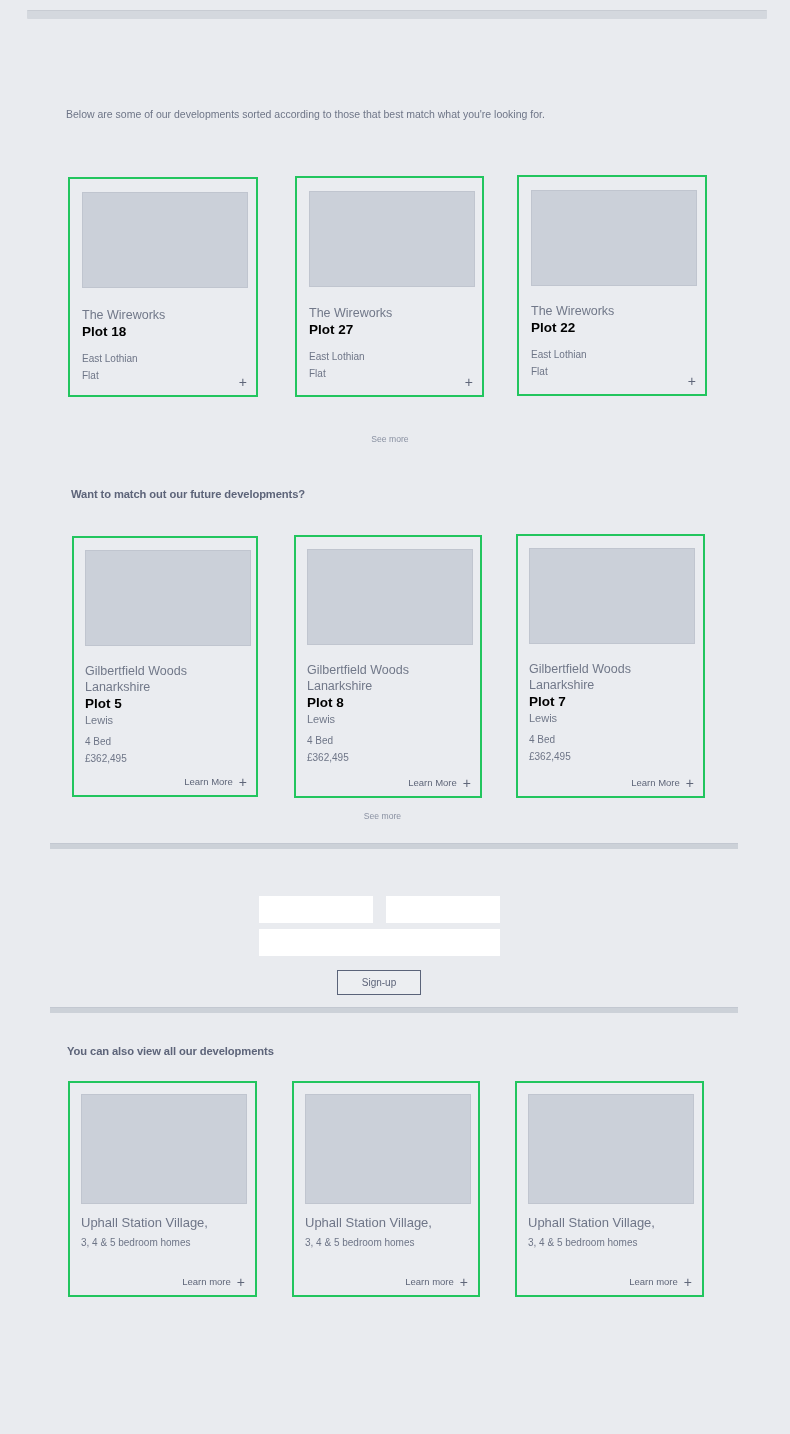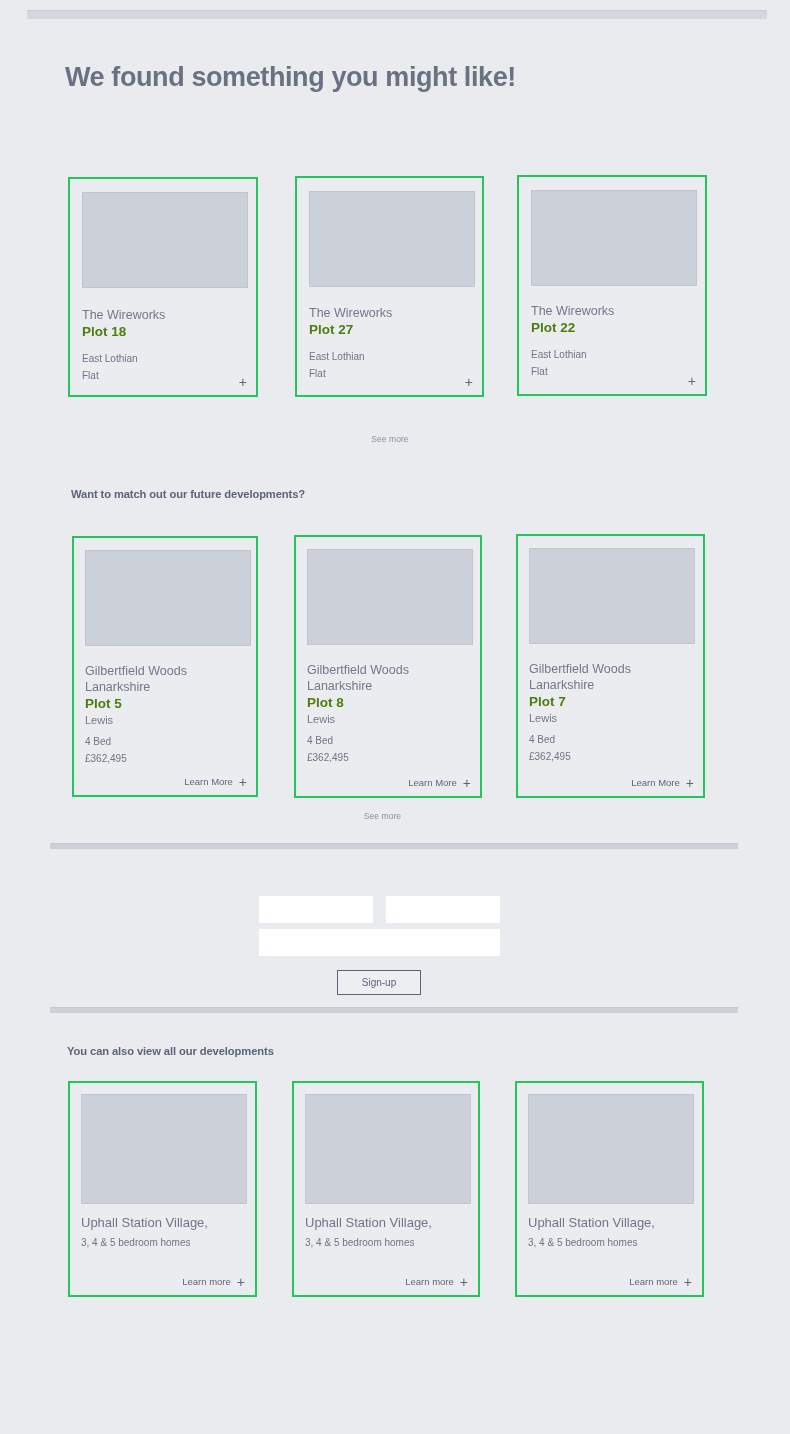--- a/index.html
+++ b/index.html
@@ -64,21 +64,21 @@
 
   .dev-name {
     font-size: 12.5px;
     color: #717889;
     line-height: 16px;
     white-space: pre-line;
   }
   .plot-name {
     font-size: 13.5px;
     font-weight: bold;
-    color: #4d7c0f;
+    color: #000000;
     line-height: 17px;
   }
   .sub-name {
     font-size: 11px;
     color: #717889;
     line-height: 16px;
   }
   .meta {
     font-size: 10px;
     color: #6e7587;
@@ -159,21 +159,21 @@
 </style>
 </head>
 <body>
 
 <div class="page">
 
   <div class="topbar">
     <div class="topbar-strip"></div>
   </div>
 
-  <div class="hero-title">We found something you might like!</div>
+  <div class="hero-sub">Below are some of our developments sorted according to those that best match what you're looking for.</div>
 
   <div class="card" style="left:68px; top:177px; width:190px; height:220px;">
     <div class="card-img" style="left:12px; top:13px; width:166px; height:96px;"></div>
     <div class="card-body" style="left:12px; top:128px; width:168px;">
       <div class="dev-name">The Wireworks</div>
       <div class="plot-name">Plot 18</div>
       <div class="meta" style="margin-top:10px;">East Lothian</div>
       <div class="meta">Flat</div>
     </div>
     <div class="card-action" style="right:9px; bottom:8px;">

